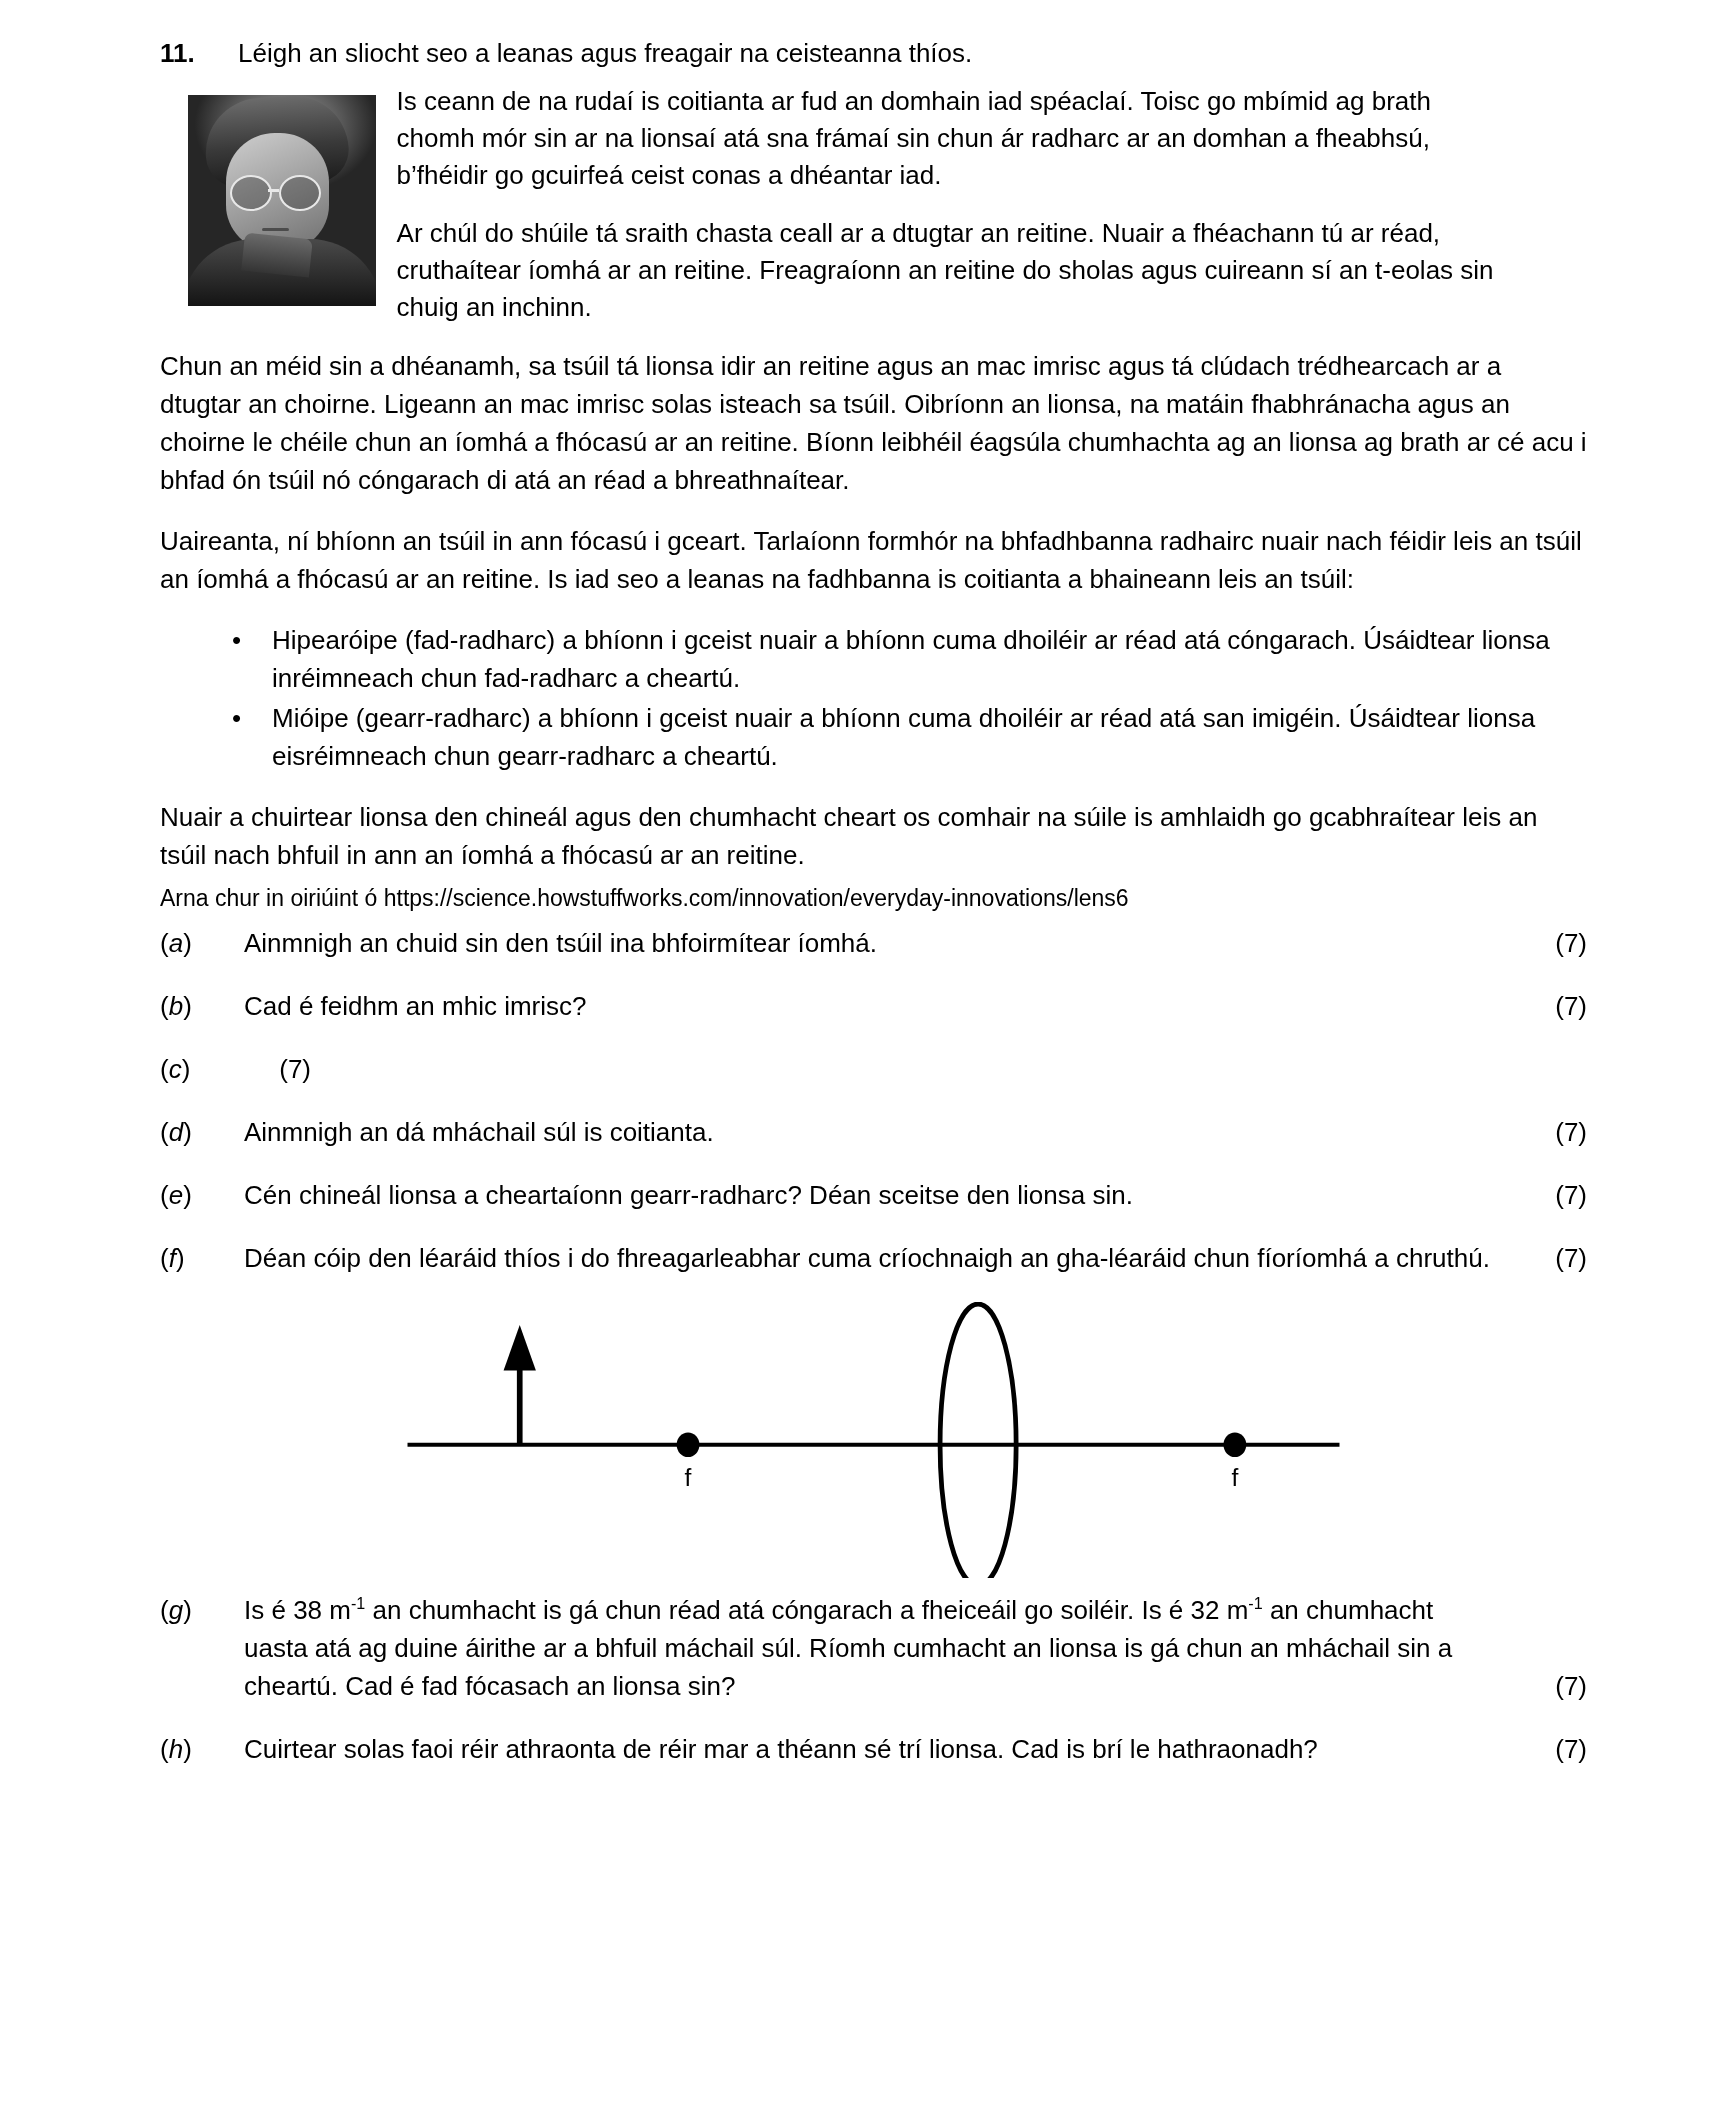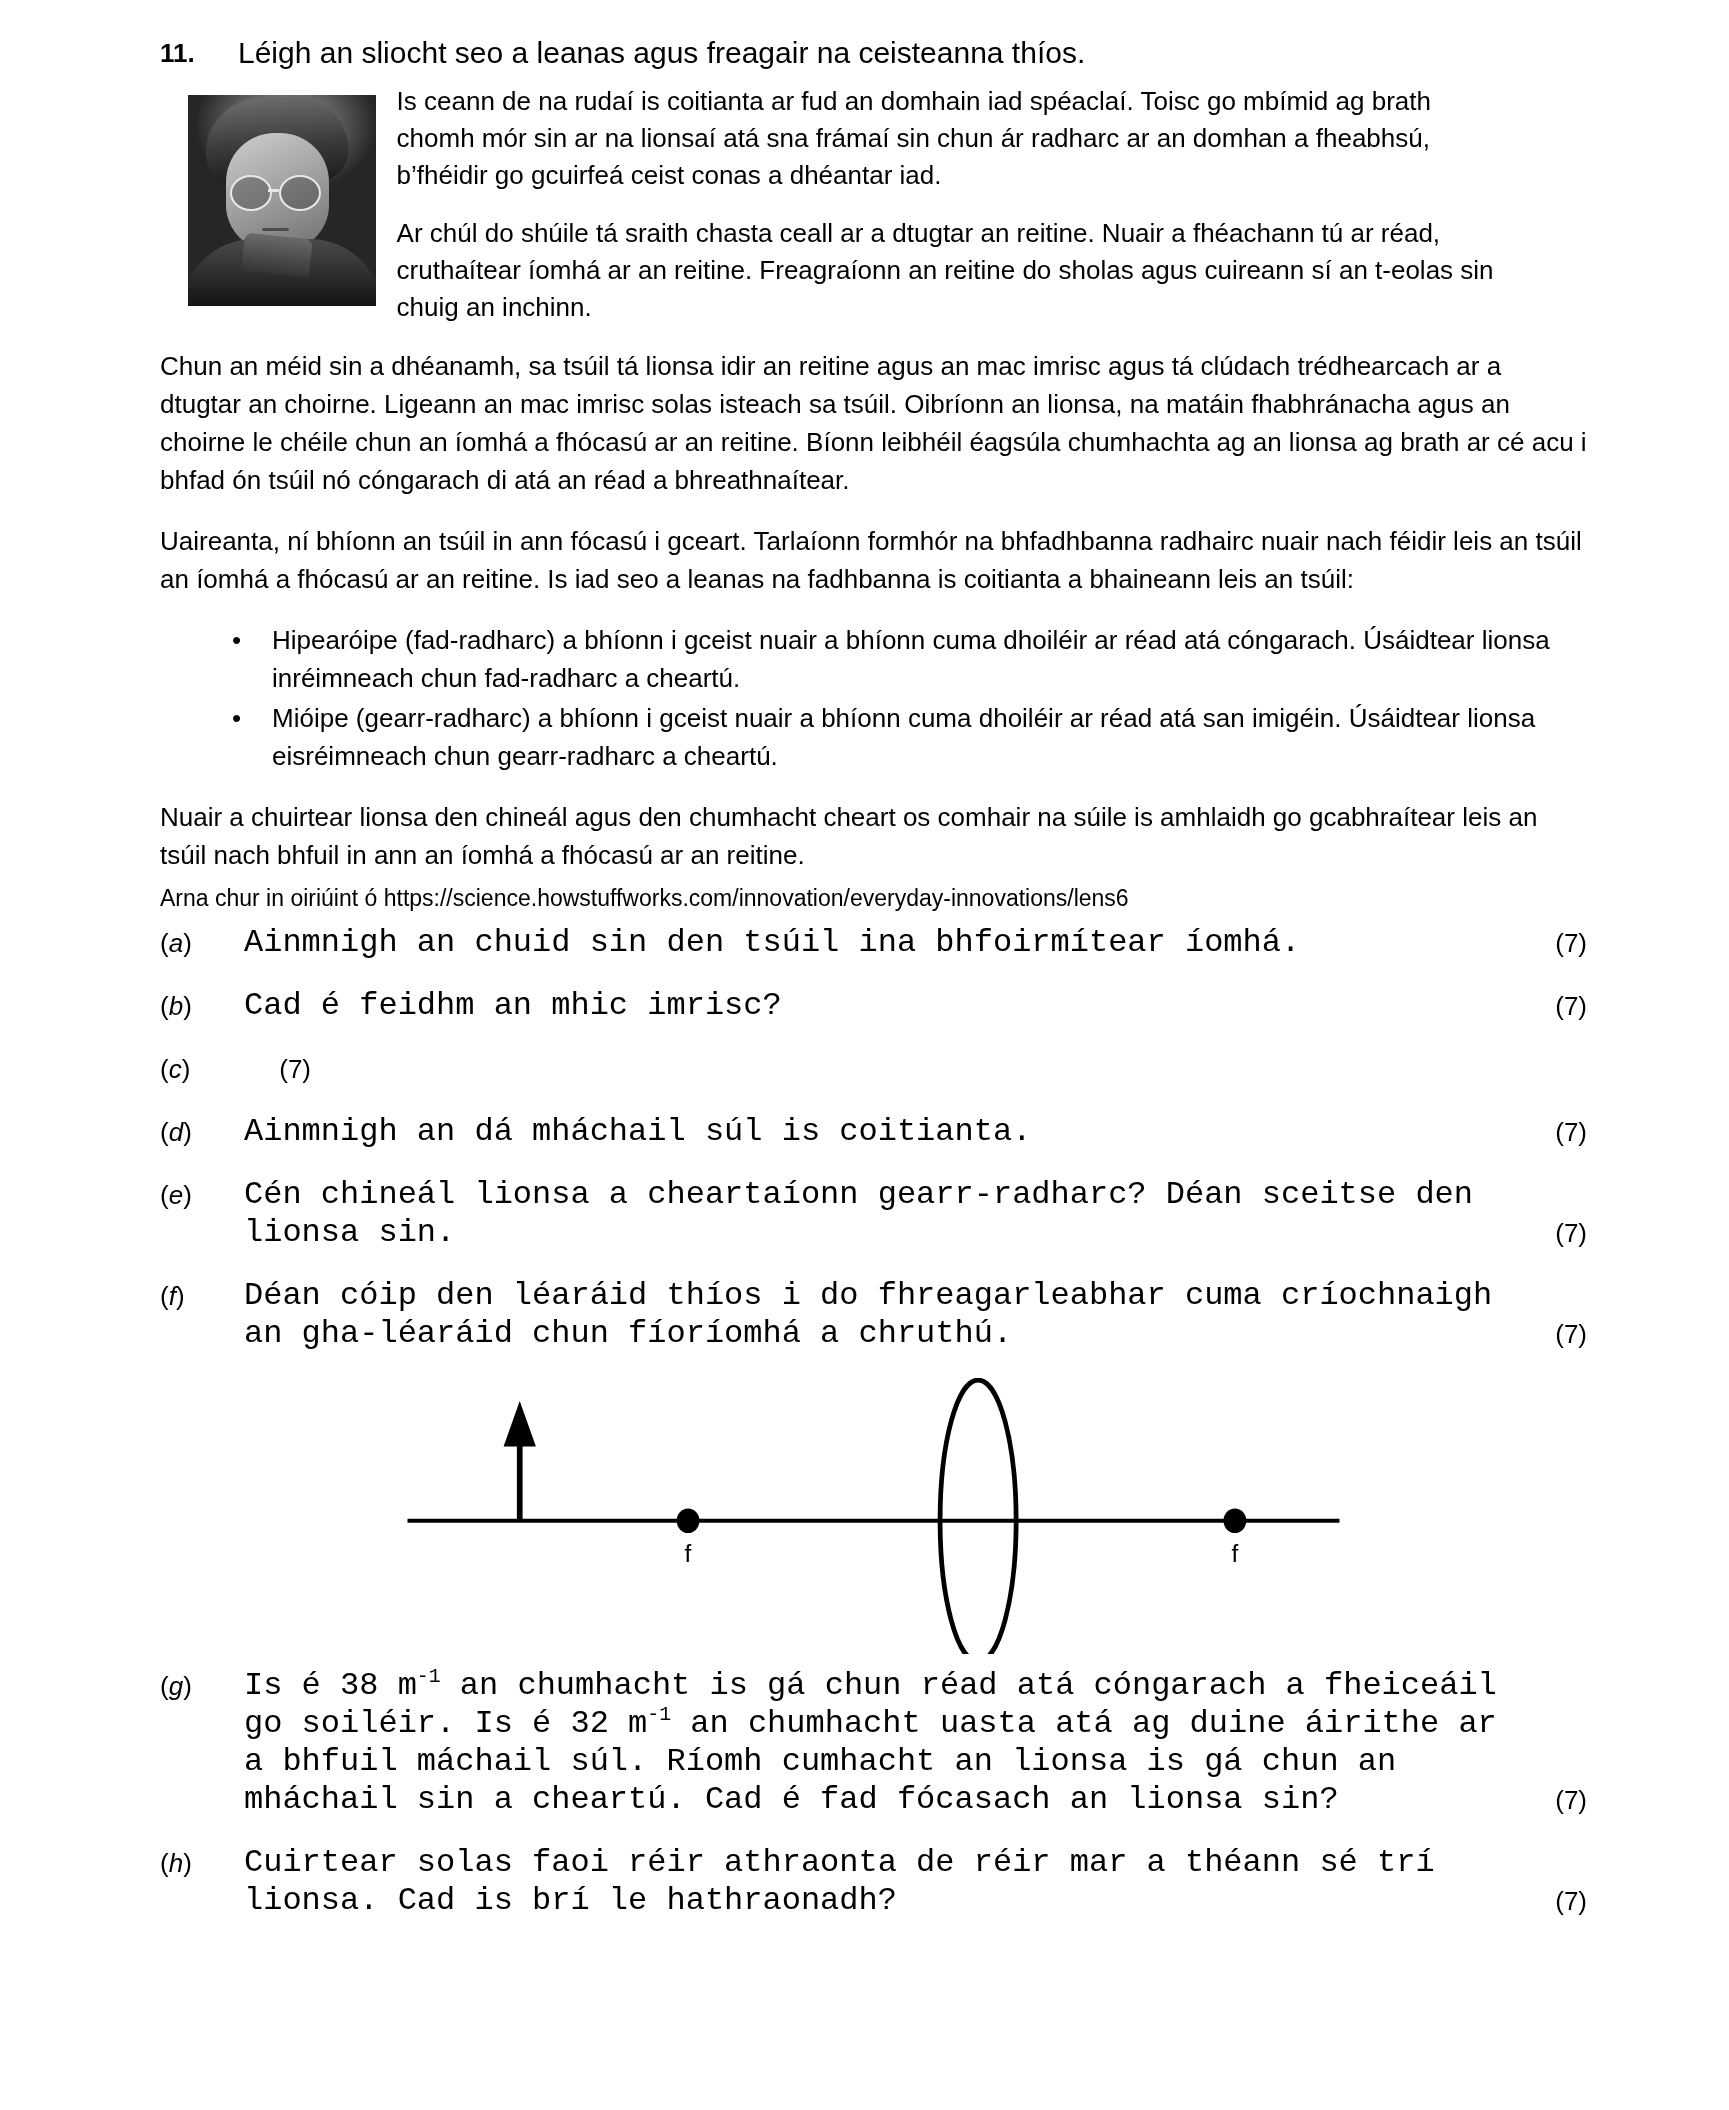--- a/index.html
+++ b/index.html
@@ -34,21 +34,21 @@
     margin-bottom: 13.3px;
   }
   .q-number {
     width: 78px;
     flex: 0 0 78px;
     font-weight: bold;
     font-size: 26px;
     line-height: 34px;
   }
   .q-intro {
-    font-size: 30px;
+    font-size: 26px;
     line-height: 34px;
   }
 
   
   .passage {
     margin-left: 14.3px;
     width: 1332px;
   }
   .portrait {
     float: left;
@@ -172,24 +172,23 @@
   .part-letter {
     flex: 0 0 84px;
     width: 84px;
     font-size: 26px;
     line-height: 38px;
     font-style: normal;
   }
   .part-letter i { font-style: italic; }
   .part-text {
     flex: 1 1 auto;
-    font-size: 32px;
+    font-size: 26px;
     line-height: 38px;
     padding-right: 17px;
-    font-family: Liberation Mono, monospace;
   }
   .part-marks {
     flex: 0 0 67px;
     width: 67px;
     text-align: right;
     font-size: 26px;
     line-height: 38px;
     align-self: flex-end;
   }
   sup { font-size: 0.62em; vertical-align: super; line-height: 0; }

